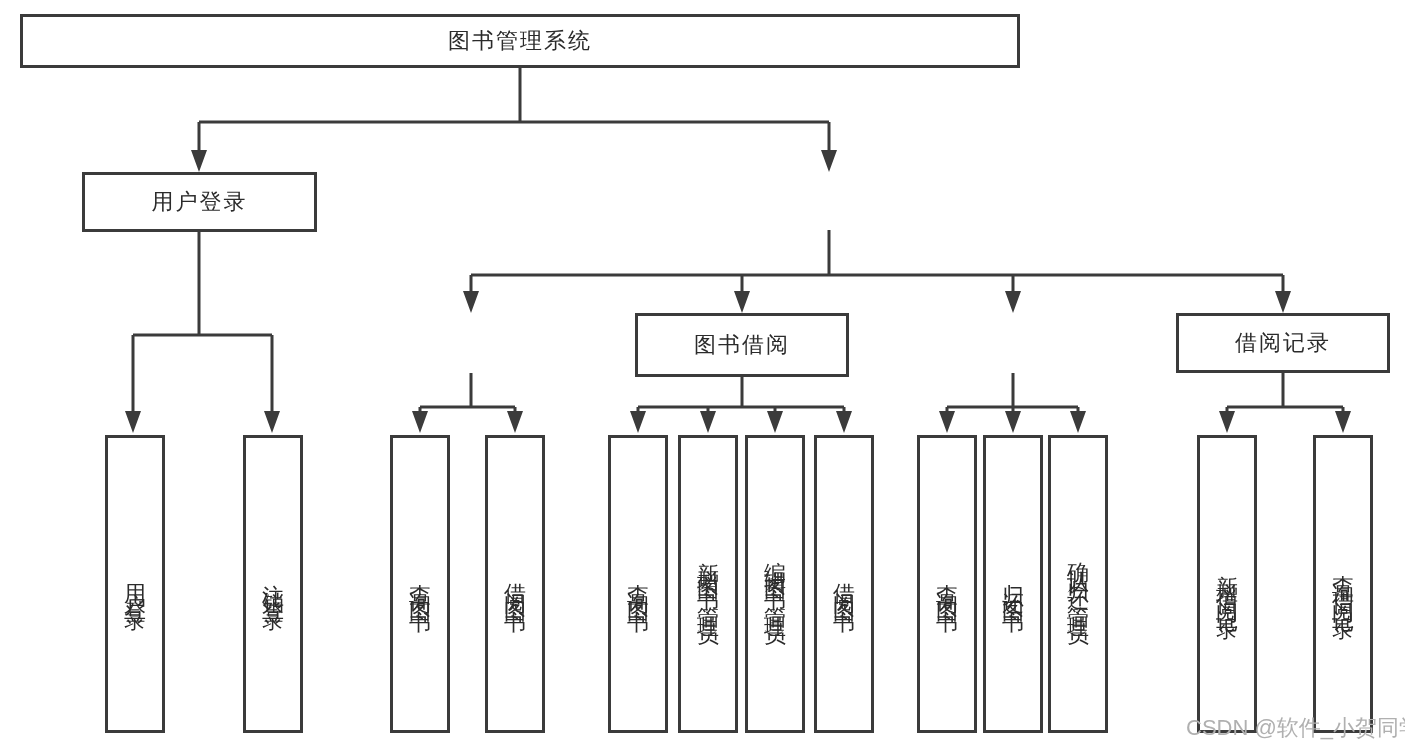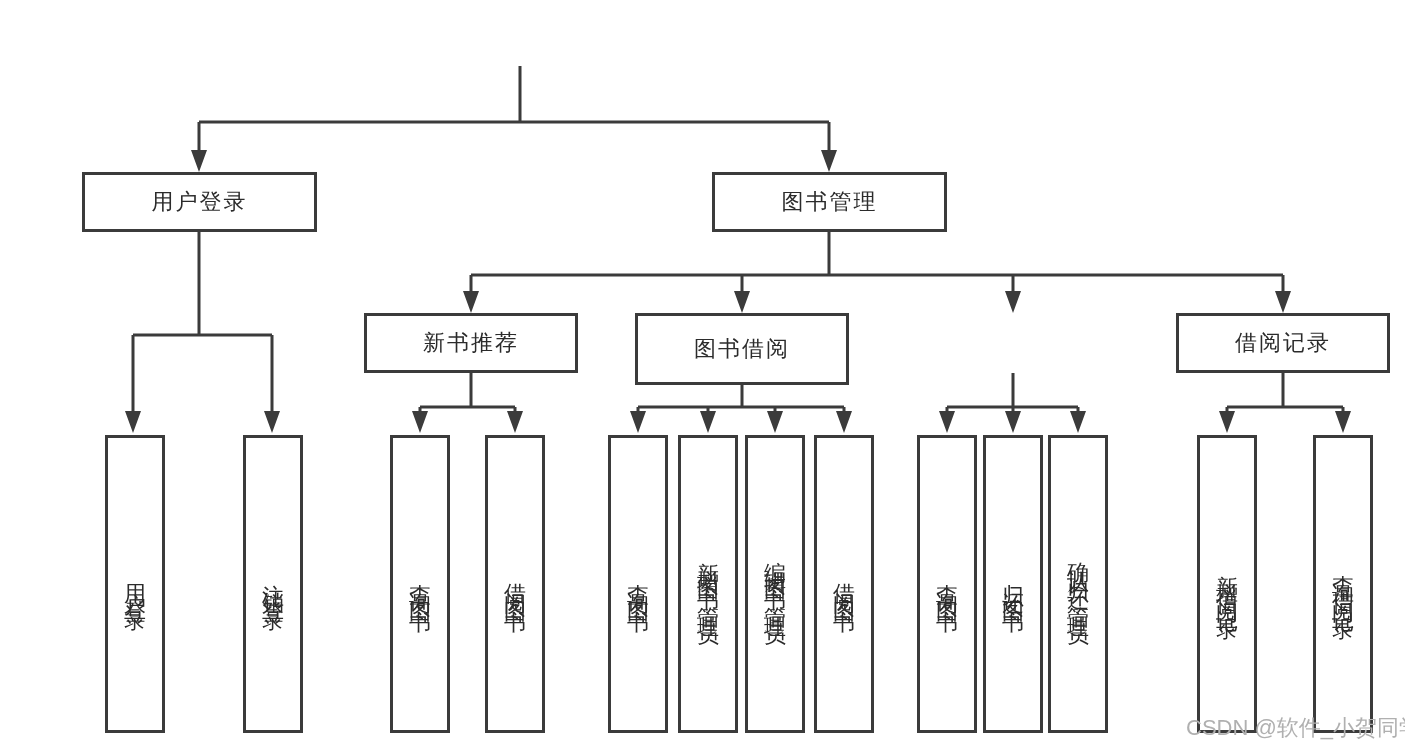--- a/index.html
+++ b/index.html
@@ -93,32 +93,29 @@
     <path class="edge" d="M742 373 V407 M638 407 H844 M638 407 V413 M708 407 V413 M775 407 V413 M844 407 V413"></path>
     <path class="arrow" d="M630 411 L646 411 L638 433 Z M700 411 L716 411 L708 433 Z M767 411 L783 411 L775 433 Z M836 411 L852 411 L844 433 Z"></path>
 
     <path class="edge" d="M1013 373 V407 M947 407 H1078 M947 407 V413 M1013 407 V413 M1078 407 V413"></path>
     <path class="arrow" d="M939 411 L955 411 L947 433 Z M1005 411 L1021 411 L1013 433 Z M1070 411 L1086 411 L1078 433 Z"></path>
 
     <path class="edge" d="M1283 373 V407 M1227 407 H1343 M1227 407 V413 M1343 407 V413"></path>
     <path class="arrow" d="M1219 411 L1235 411 L1227 433 Z M1335 411 L1351 411 L1343 433 Z"></path>
   </svg>
 
+  <div class="node" style="left:20px; top:14px; width:1000px; height:54px;">
+    <span>图书管理系统</span>
+  </div>
 
   <div class="node" style="left:82px; top:172px; width:235px; height:60px;">
     <span>用户登录</span>
   </div>
-  <div class="node" style="left:712px; top:172px; width:235px; height:60px;">
-    <span>图书管理</span>
-  </div>
 
-  <div class="node" style="left:364px; top:313px; width:214px; height:60px;">
-    <span>新书推荐</span>
-  </div>
-  <div class="node" style="left:635px; top:313px; width:214px; height:72px;text-align:right;">
+  <div class="node" style="left:635px; top:313px; width:214px; height:64px;text-align:right;">
     <span>图书借阅</span>
   </div>
   <div class="node" style="left:1176px; top:313px; width:214px; height:60px;">
     <span>借阅记录</span>
   </div>
 
   <div class="leaf" style="left:105px;">
     <span class="vtext">用户登录</span>
   </div>
   <div class="leaf" style="left:243px;">

